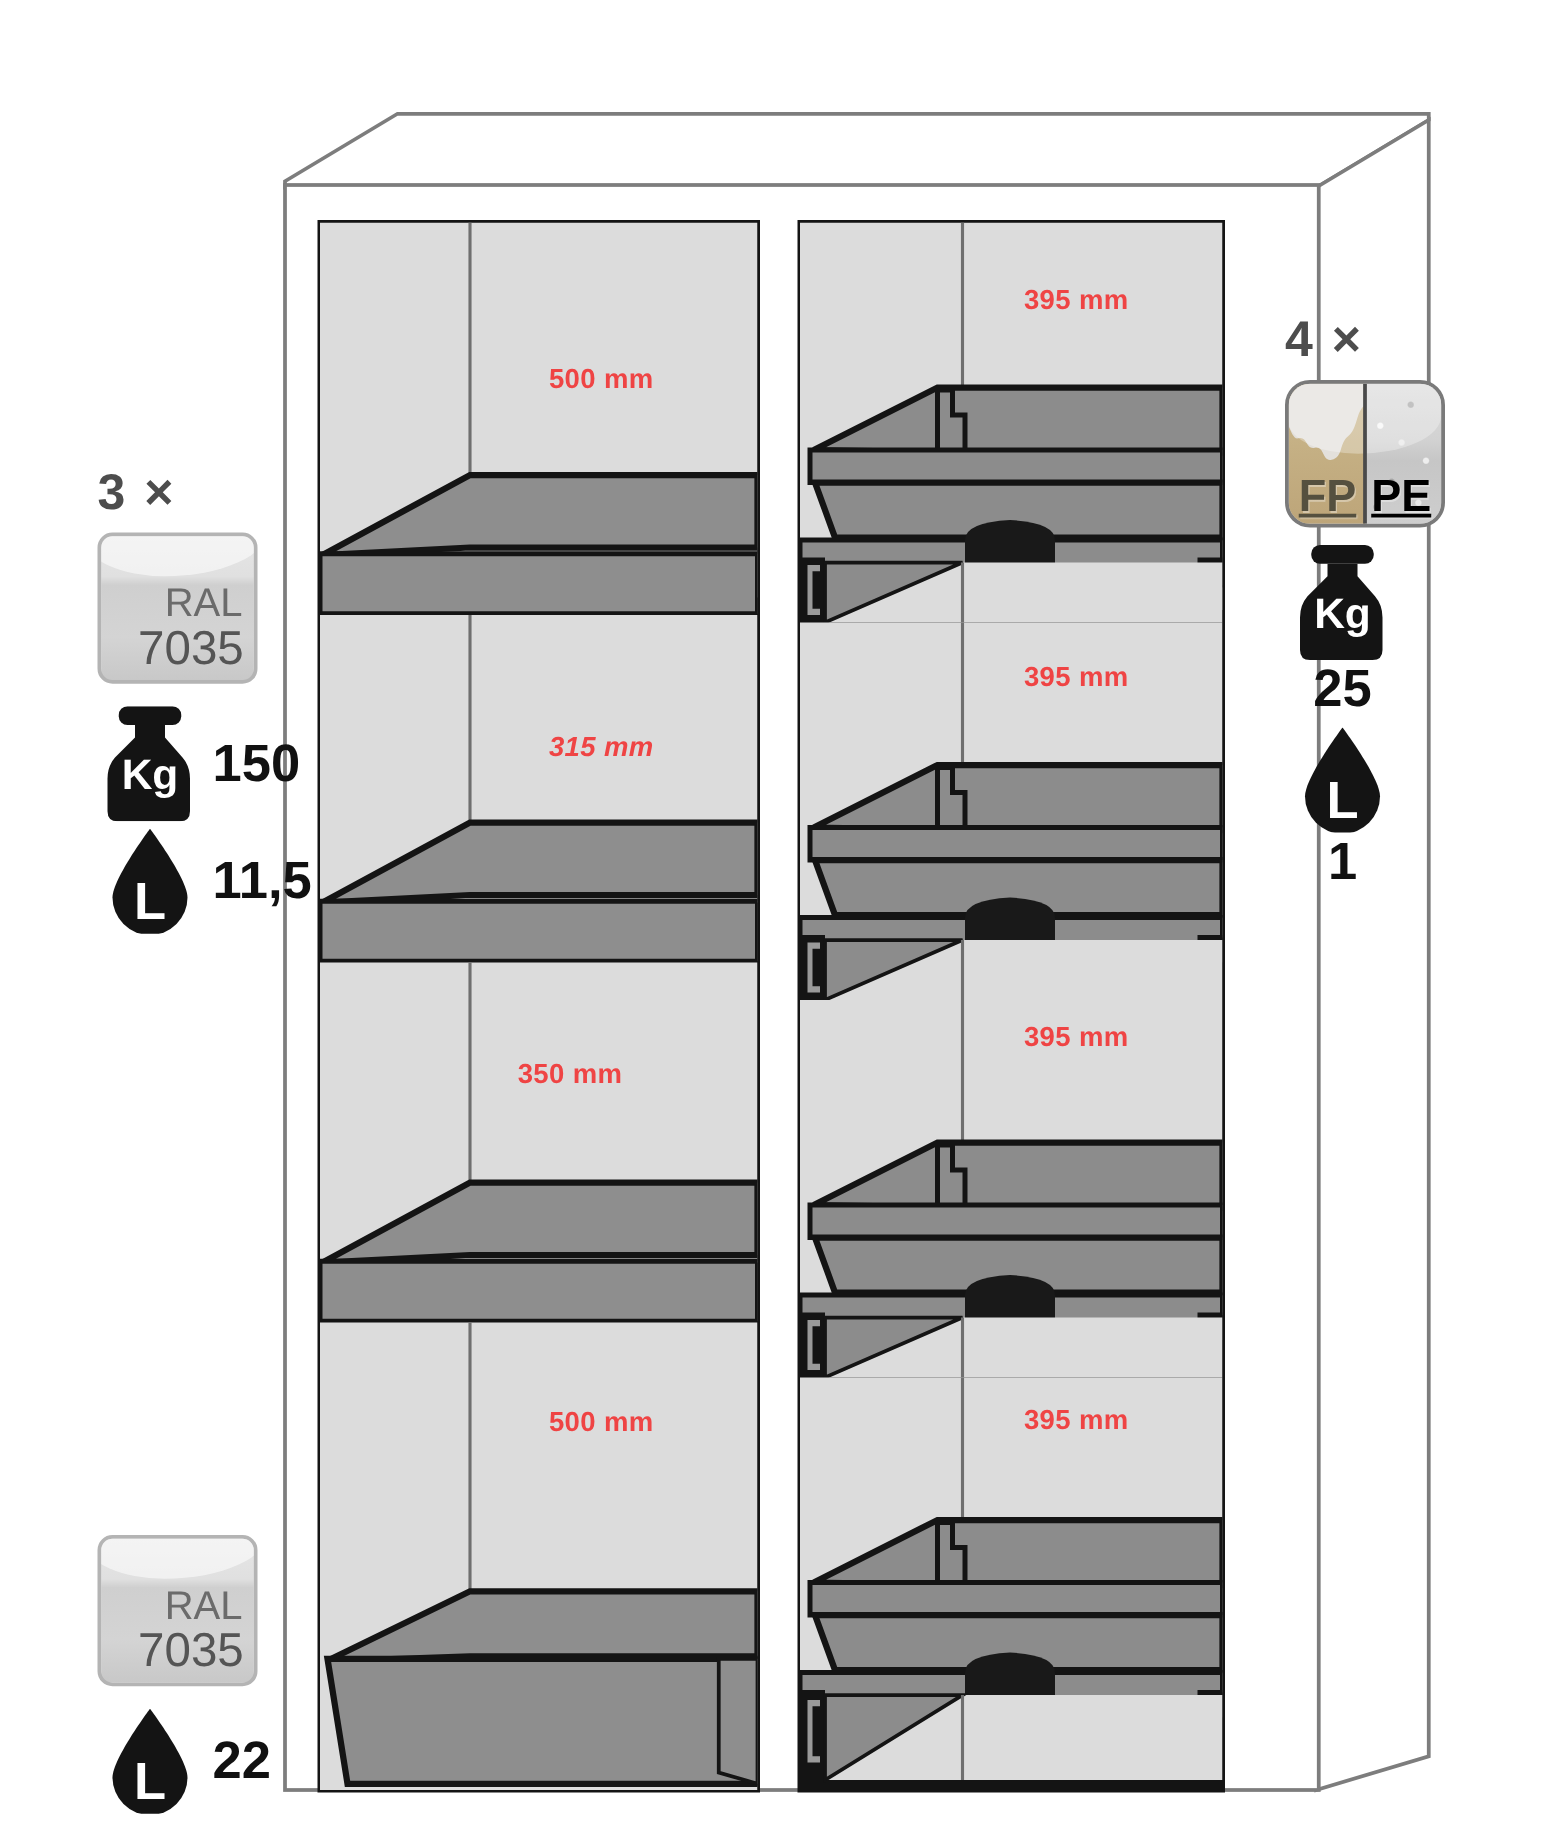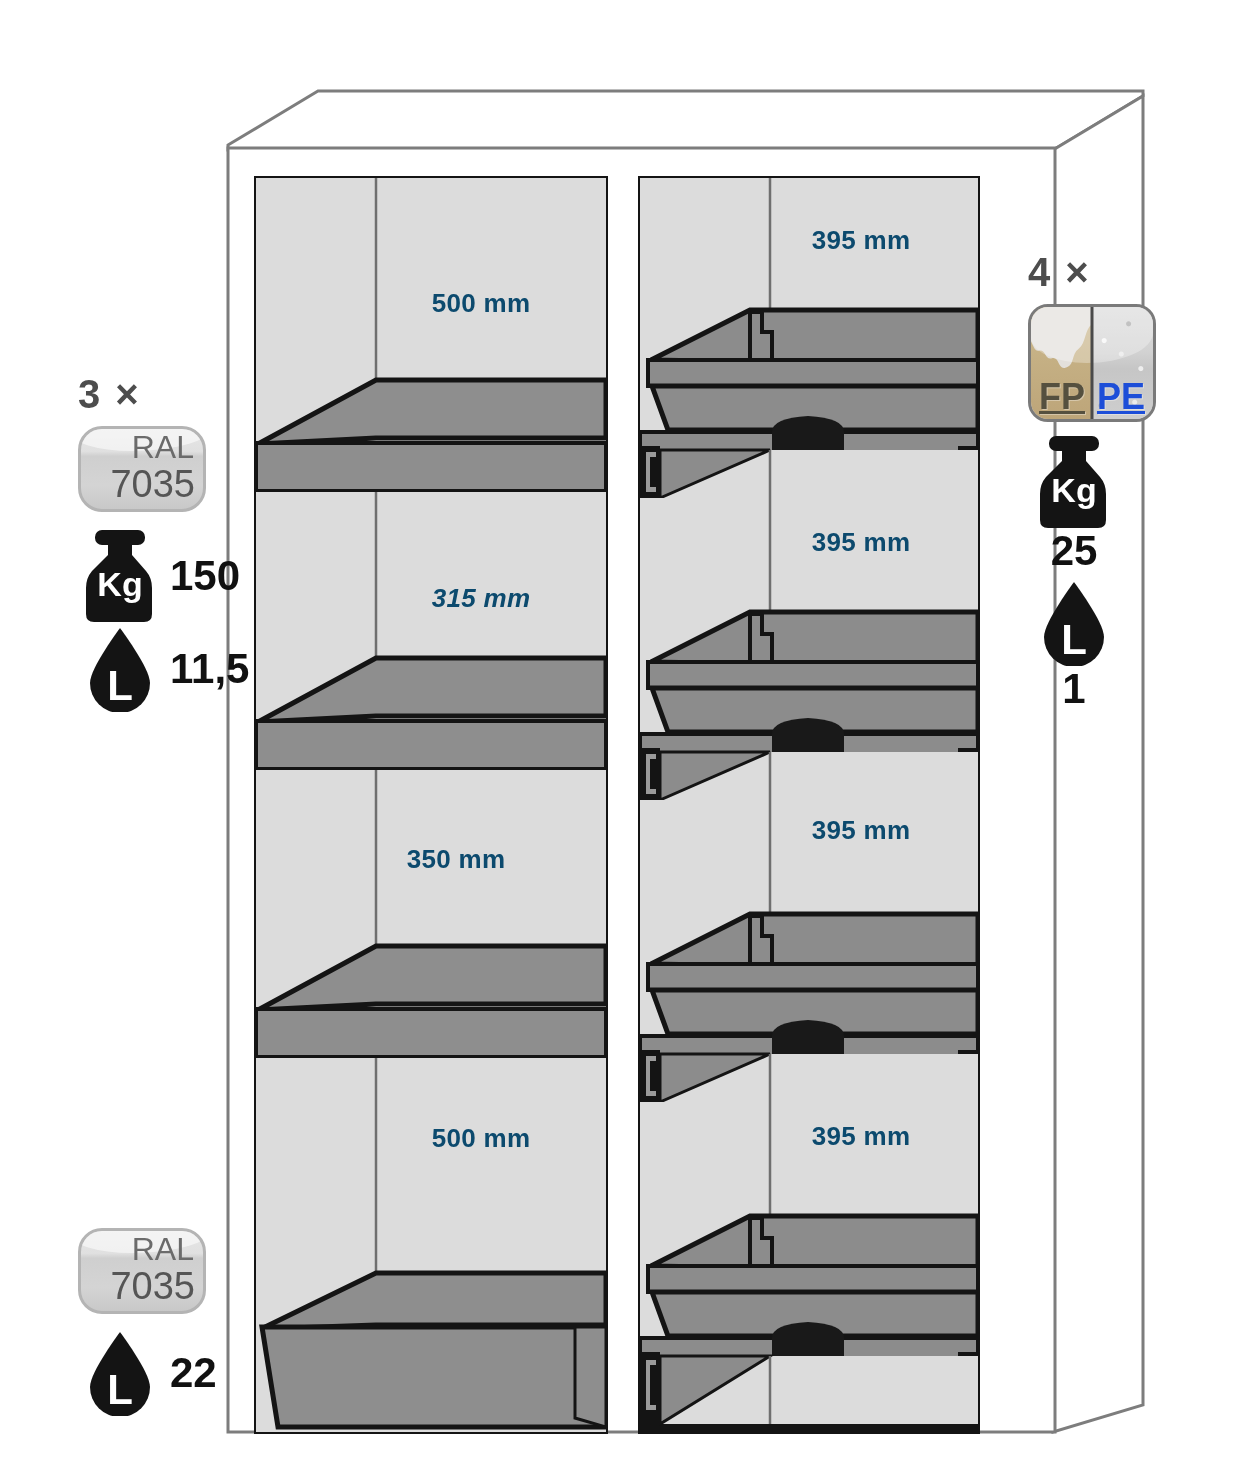--- a/index.html
+++ b/index.html
@@ -24,42 +24,42 @@
     position: absolute;
     left: 0; top: 0;
     width: 1241px;
     height: 1468px;
     display: block;
   }
   
   .dim-label {
     position: absolute;
     font-weight: bold;
-    font-size: 26px;
-    color: #0c4a6e;
+    font-size: 22px;
+    color: #ef4444;
     letter-spacing: 0.3px;
     white-space: nowrap;
     transform: translate(-50%, -50%);
     pointer-events: none;
   }
   
   .legend {
     position: absolute;
   }
   .count {
     font-size: 40px;
     font-weight: bold;
     color: #4d4d4d;
     letter-spacing: 2px;
     line-height: 1;
   }
   .ral-badge {
     width: 128px;
-    height: 86px;
-    border-radius: 24px;
+    height: 121px;
+    border-radius: 12px;
     border: 3px solid #b4b4b4;
     background: linear-gradient(180deg,#e6e6e6 0%, #e0e0e0 28%, #cfcfcf 34%, #d4d4d4 70%, #c8c8c8 100%);
     box-sizing: border-box;
     position: relative;
     overflow: hidden;
   }
   .ral-badge::before {
     content: "";
     position: absolute;
     left: -10%; top: -30%;
@@ -140,21 +140,21 @@
     position: absolute;
     bottom: 4px;
     font-size: 36px;
     font-weight: bold;
     line-height: 1;
     color: #55503f;
     text-shadow: 1px 1px 0 rgba(255,255,255,.35);
     text-decoration: underline;
   }
   .fppe-badge .lbl.fp { left: 8px; }
-  .fppe-badge .lbl.pe { right: 8px; color: #1d4ed8; }
+  .fppe-badge .lbl.pe { right: 8px; color: #000000; }
 
   .metric-row {
     display: flex;
     align-items: center;
     gap: 8px;
   }
   .metric-col {
     display: flex;
     flex-direction: column;
     align-items: center;

